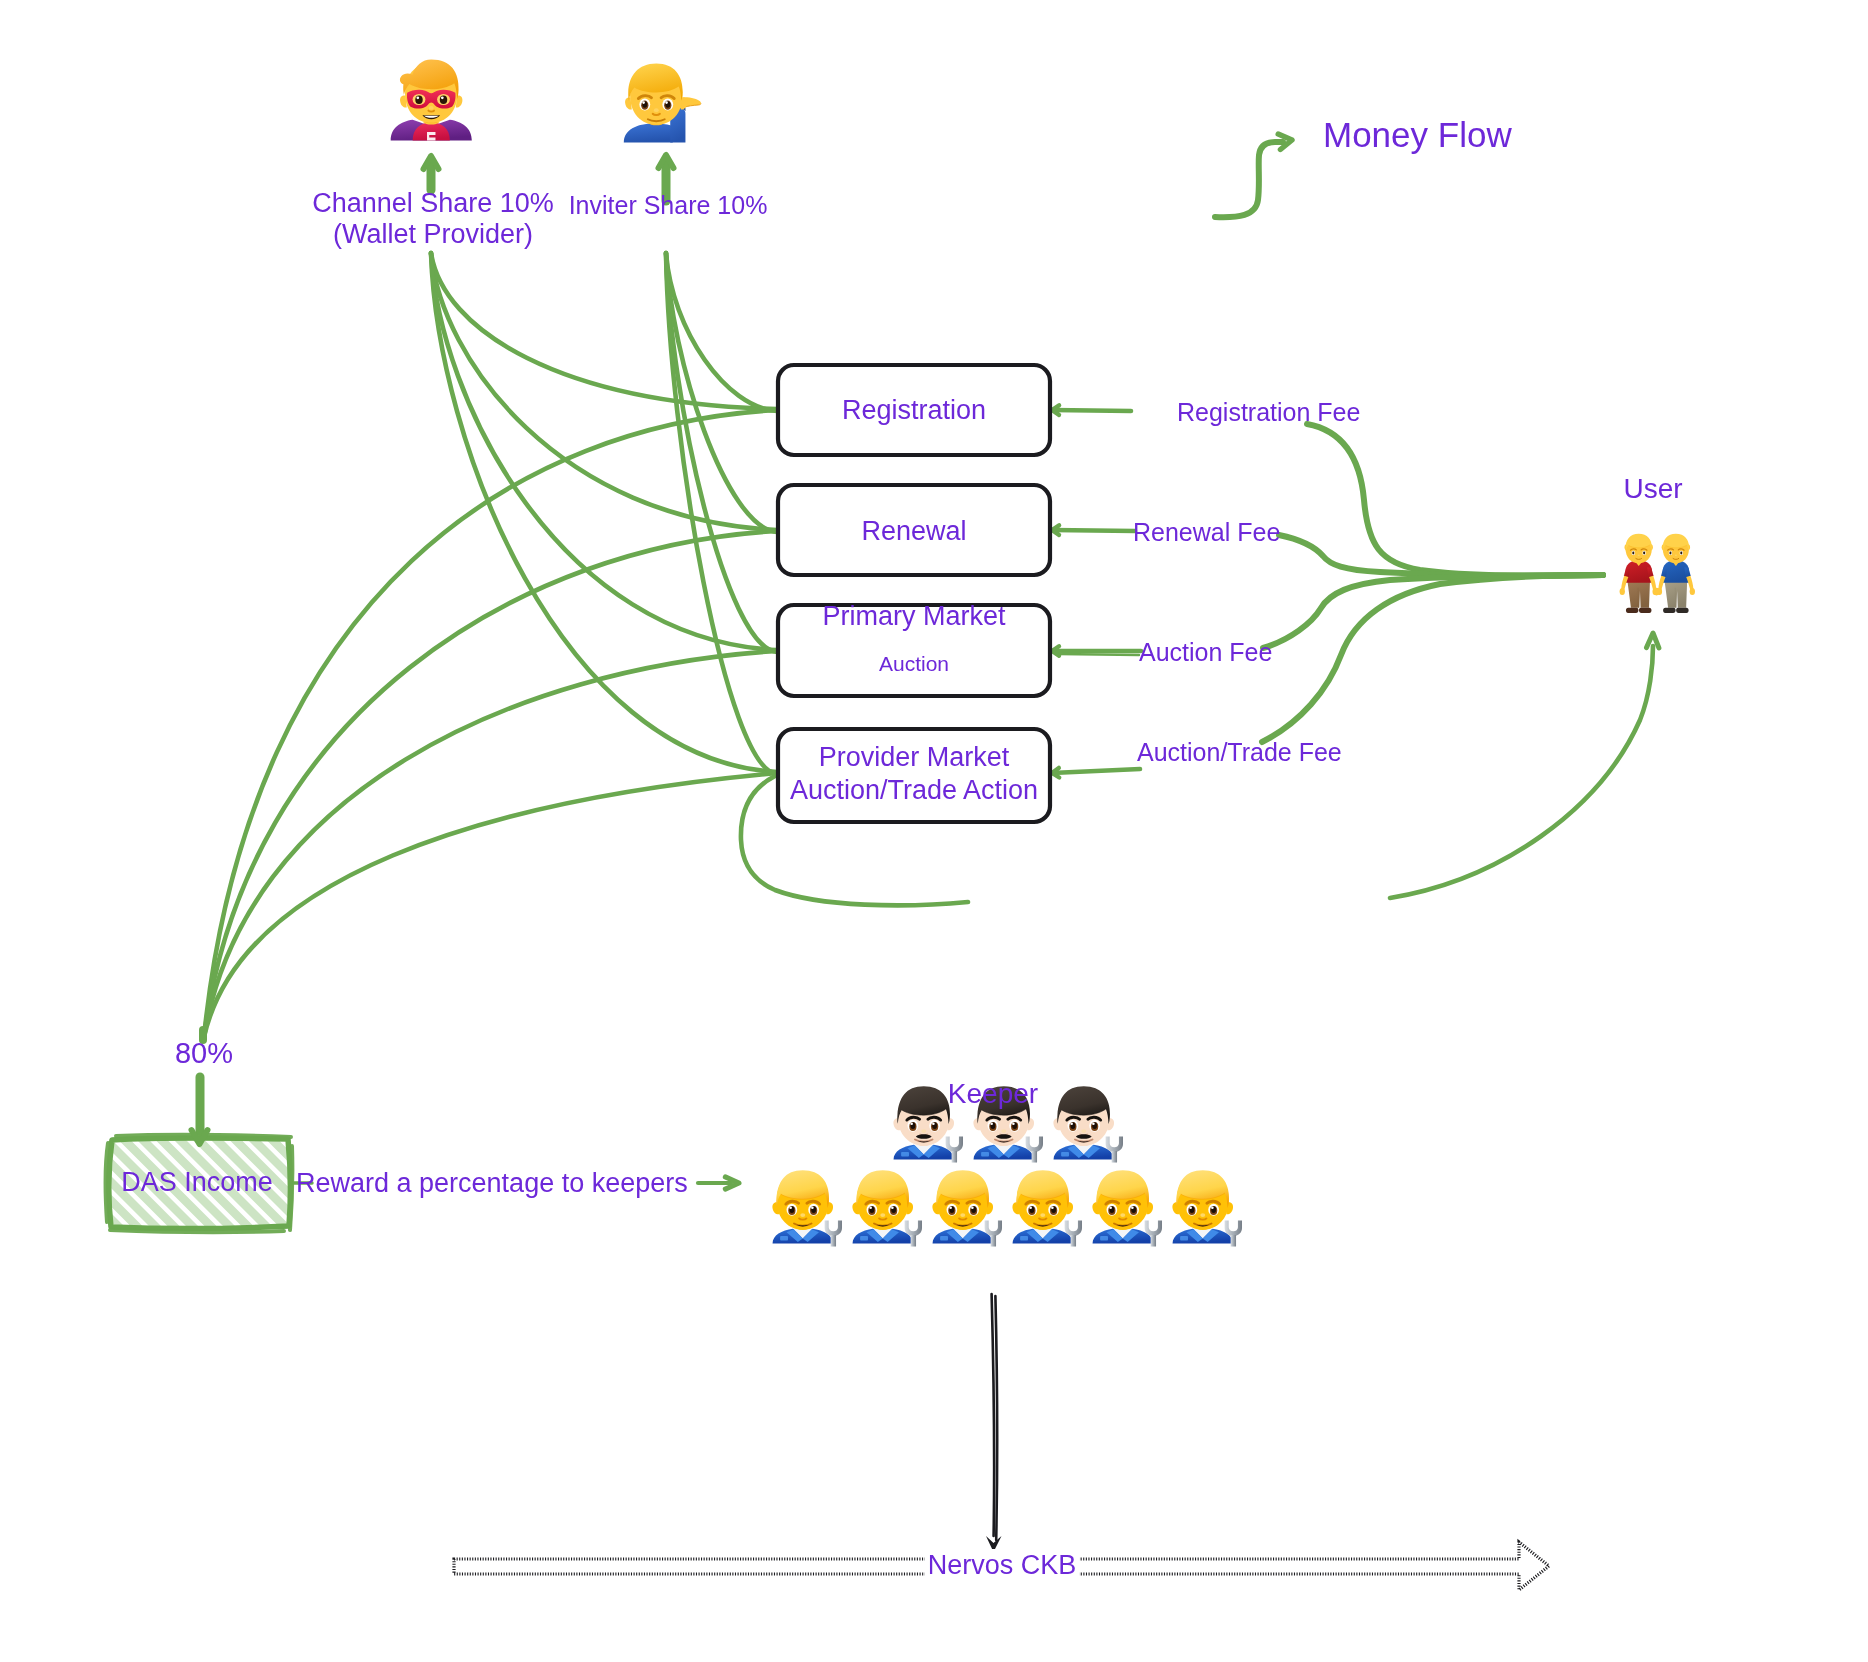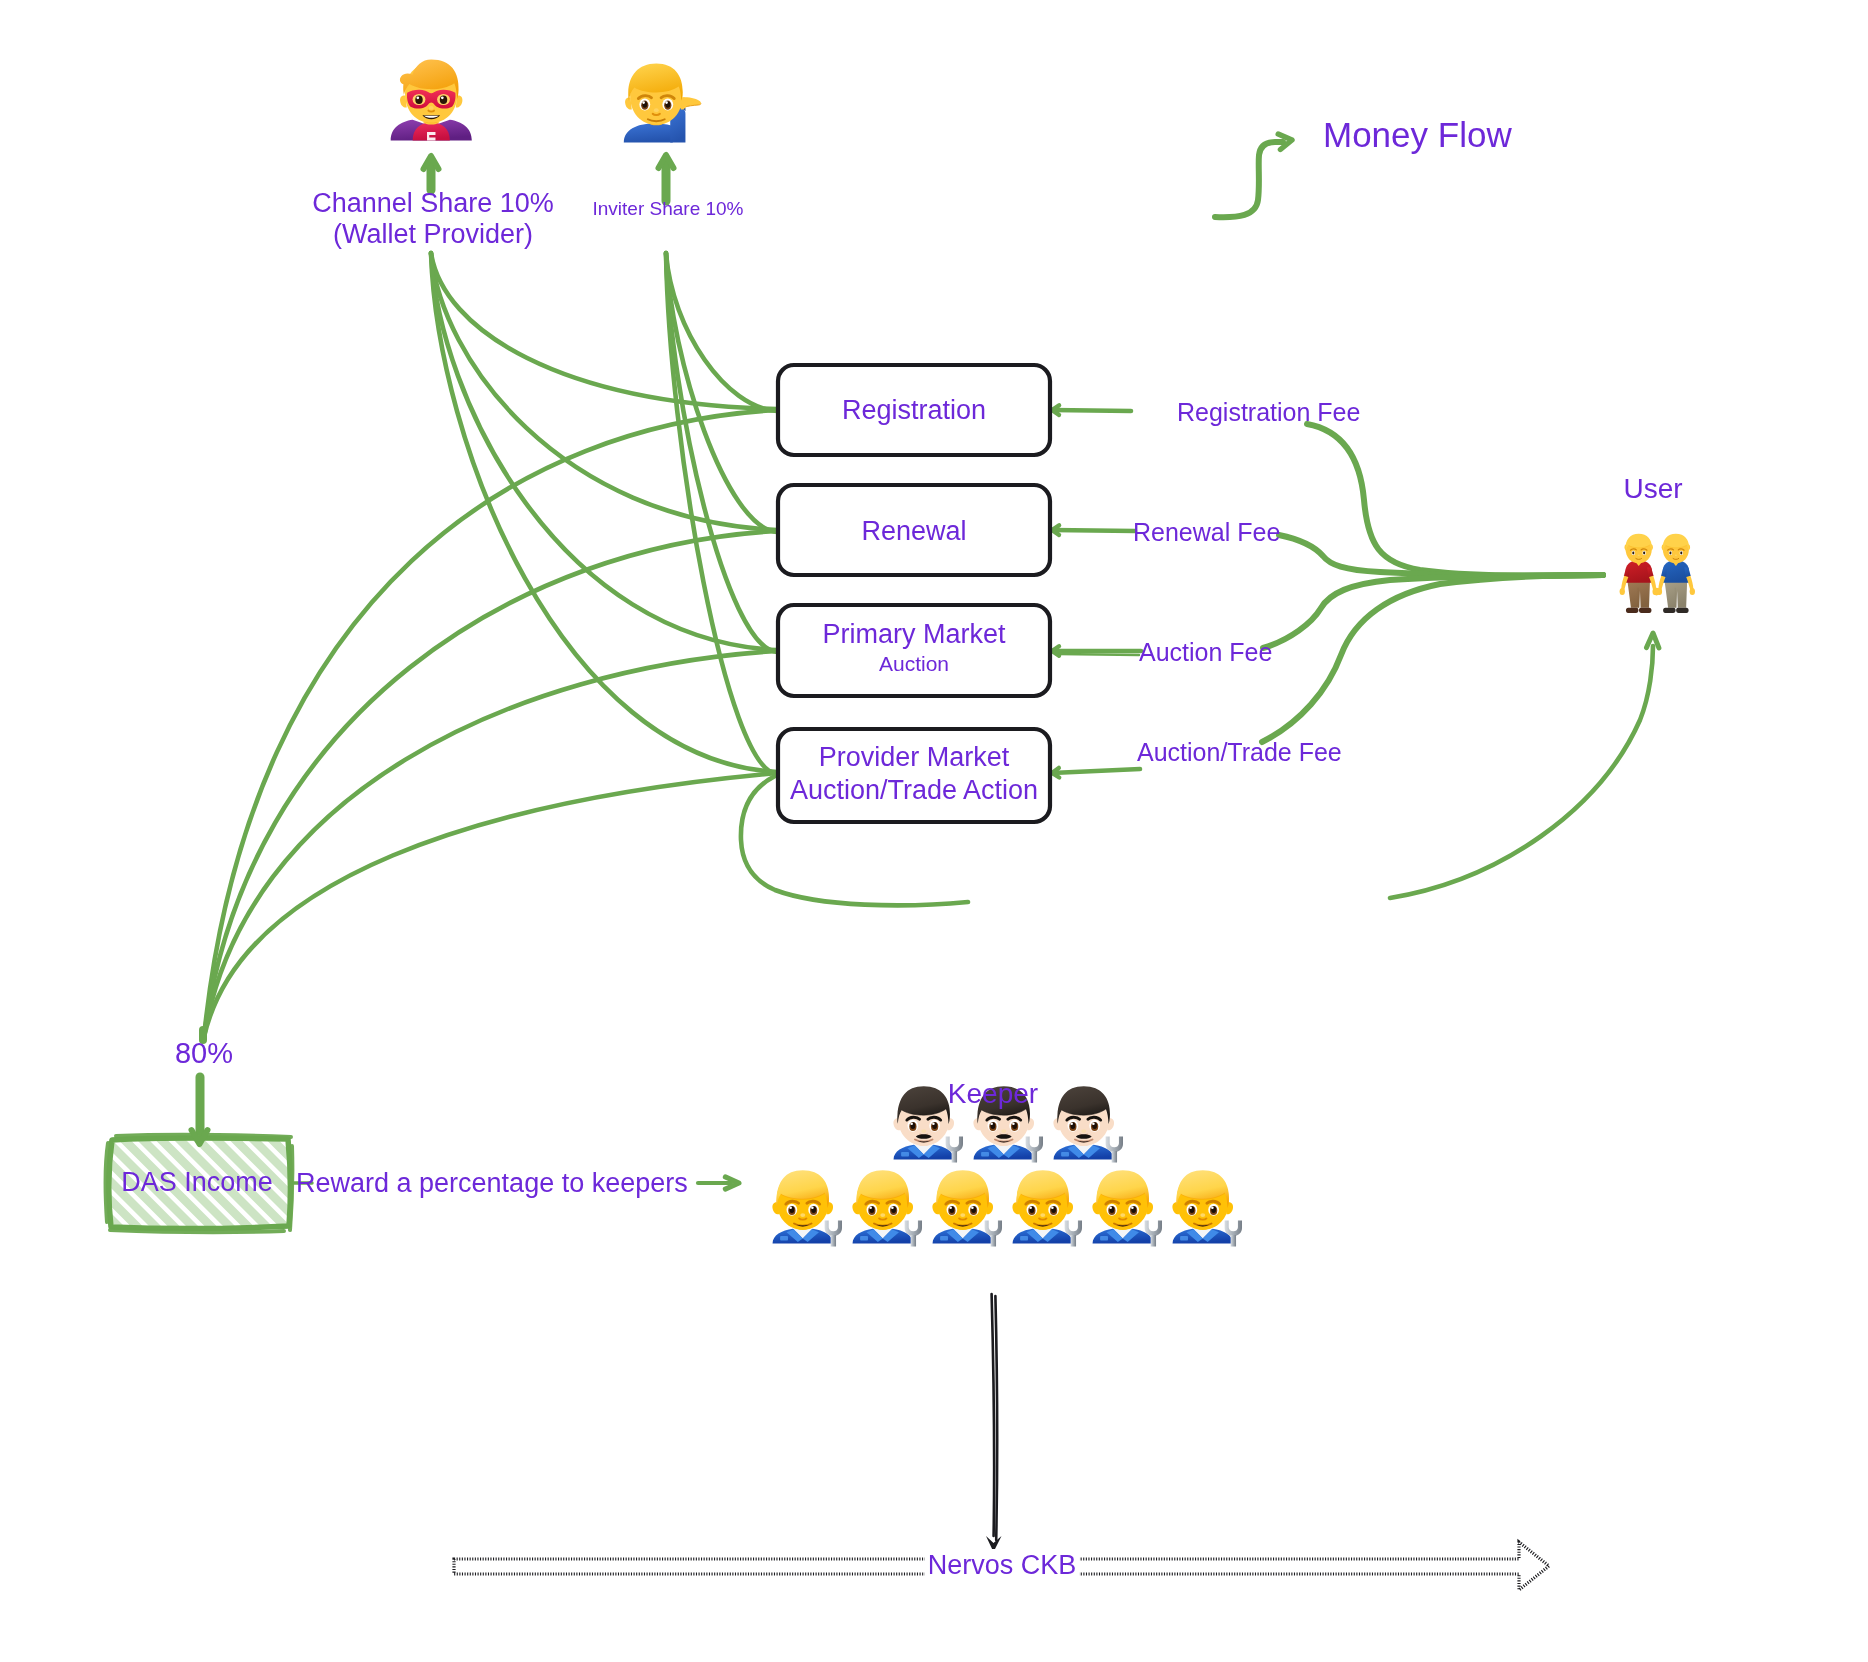--- a/index.html
+++ b/index.html
@@ -703,27 +703,27 @@
               <stop offset="1" stop-color="#767e87"></stop>
             </linearGradient>
           </defs>
           <path d="M79 69.5 L79 79.5 C79 85.8 84.1 90.3 90.5 90.3 C96.9 90.3 102 85.8 102 79.5 L102 69.5 L96.6 69.5 L96.6 78.5 C96.6 81.6 93.9 83.9 90.5 83.9 C87.1 83.9 84.4 81.6 84.4 78.5 L84.4 69.5 Z" fill="url(#wgk2_5)"></path>
           <path d="M86.9 88.7 L94.1 88.7 L94.1 104 L86.9 104 Z" fill="url(#wgk2_5)"></path>
         </g>
     </g>
   </svg>
   <div class="lbl" style="left:914px;top:394px;font-size:27px;transform:translateX(-50%);">Registration</div>
   <div class="lbl" style="left:914px;top:515px;font-size:27px;transform:translateX(-50%);">Renewal</div>
-  <div class="lbl" style="left:914px;top:618px;font-size:27px;transform:translateX(-50%);">Primary Market</div>
+  <div class="lbl" style="left:914px;top:600px;font-size:27px;transform:translateX(-50%);">Primary Market</div>
   <div class="lbl" style="left:914px;top:651px;font-size:21px;transform:translateX(-50%);">Auction</div>
   <div class="lbl" style="left:914px;top:741px;font-size:27px;transform:translateX(-50%);">Provider Market</div>
   <div class="lbl" style="left:914px;top:774px;font-size:27px;transform:translateX(-50%);">Auction/Trade Action</div>
   <div class="lbl" style="left:433px;top:187px;font-size:27px;transform:translateX(-50%);">Channel Share 10%</div>
   <div class="lbl" style="left:433px;top:218px;font-size:27px;transform:translateX(-50%);">(Wallet Provider)</div>
-  <div class="lbl" style="left:668px;top:197px;font-size:19px;transform:translateX(-50%);">Inviter Share 10%</div>
+  <div class="lbl" style="left:668px;top:190px;font-size:25px;transform:translateX(-50%);">Inviter Share 10%</div>
   <div class="lbl" style="left:1653px;top:472px;font-size:28px;transform:translateX(-50%);">User</div>
   <div class="lbl" style="left:993px;top:1030px;font-size:28px;transform:translateX(-50%);margin-top:47px;">Keeper</div>
   <div class="lbl" style="left:1129px;top:397px;font-size:25px;margin-left:48px;">Registration Fee</div>
   <div class="lbl" style="left:1133px;top:517px;font-size:25px;">Renewal Fee</div>
   <div class="lbl" style="left:1139px;top:637px;font-size:25px;">Auction Fee</div>
   <div class="lbl" style="left:1137px;top:737px;font-size:25px;">Auction/Trade Fee</div>
   <div class="lbl" style="left:204px;top:1036px;font-size:29px;transform:translateX(-50%);">80%</div>
   <div class="lbl" style="left:296px;top:1167px;font-size:27px;">Reward a percentage to keepers</div>
   <div class="lbl" style="left:197px;top:1166px;font-size:27px;transform:translateX(-50%);">DAS Income</div>
   <div class="lbl" style="left:1002px;top:1549px;font-size:27px;transform:translateX(-50%);background:#ffffff;padding:0 3px;">Nervos CKB</div>

